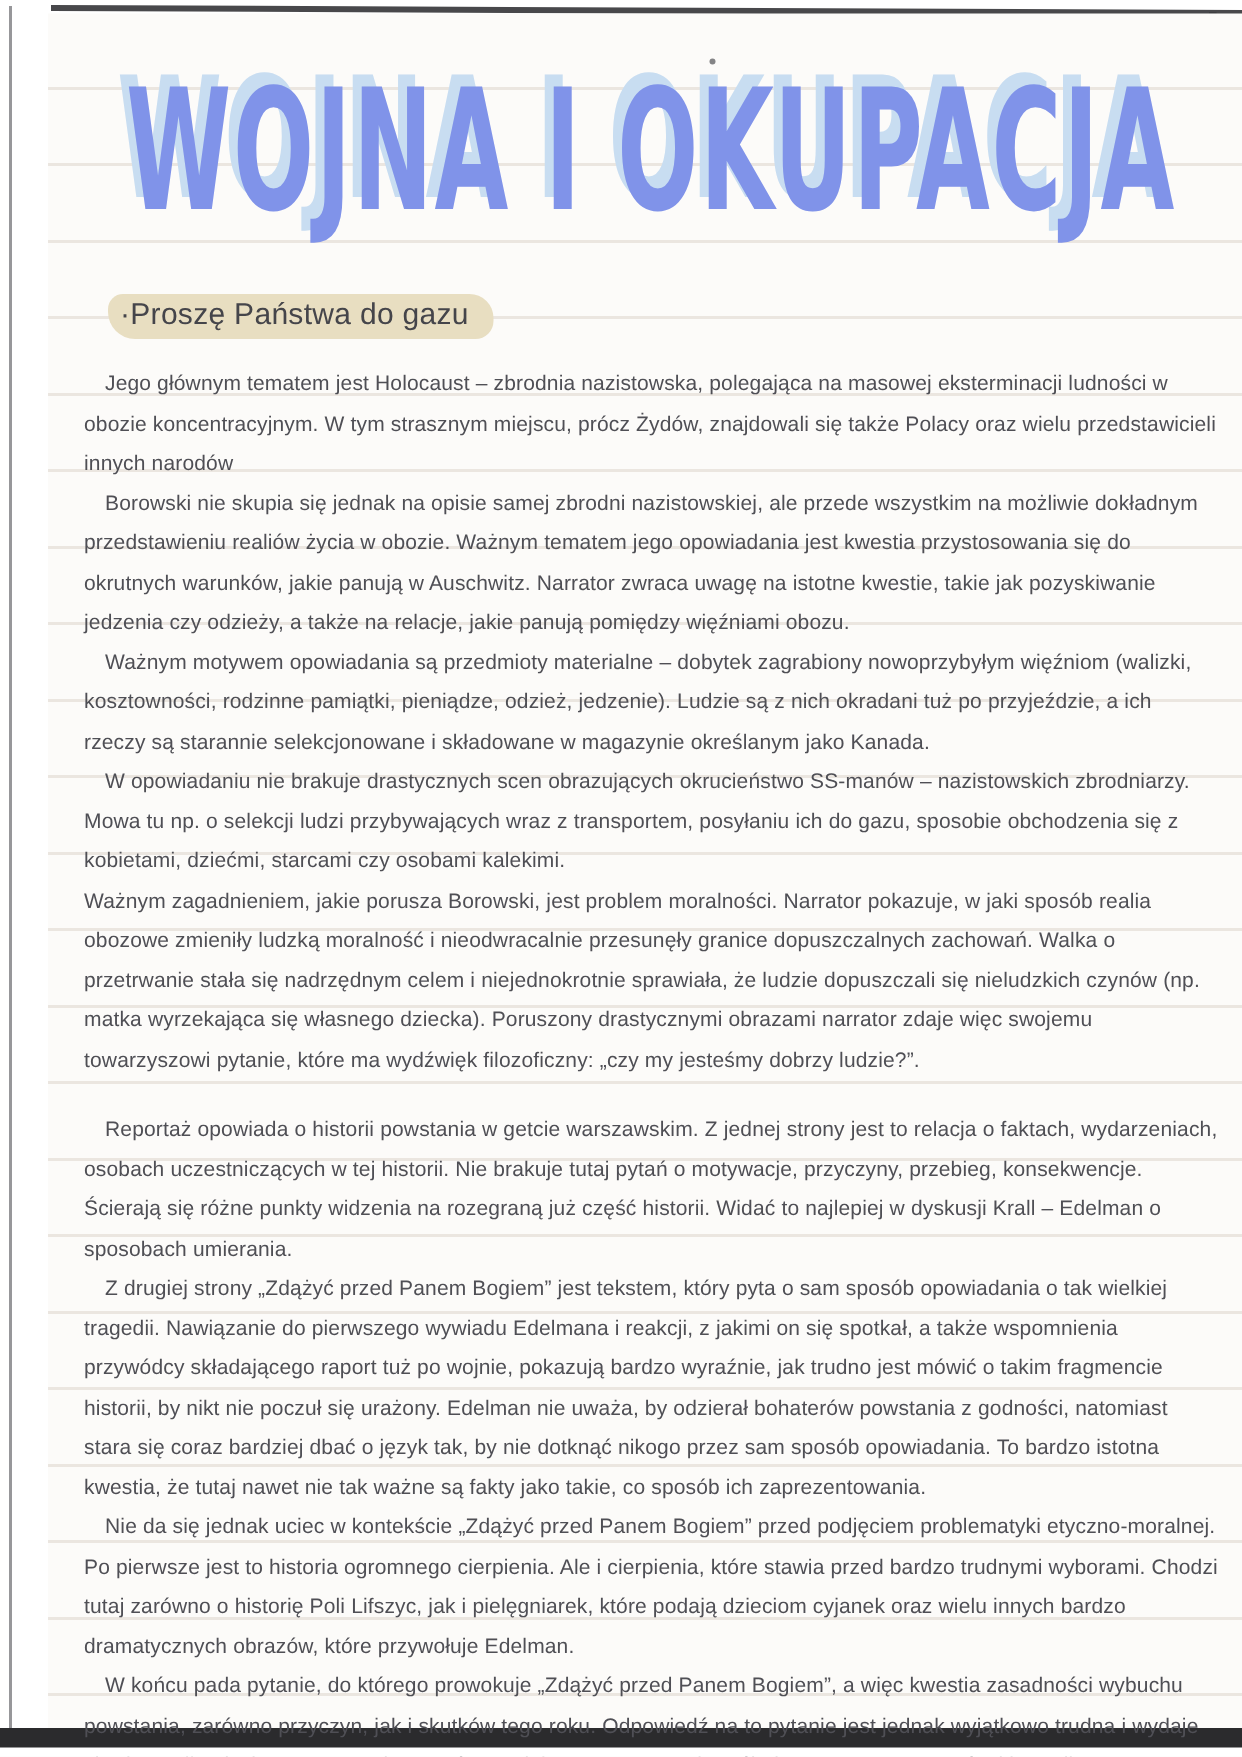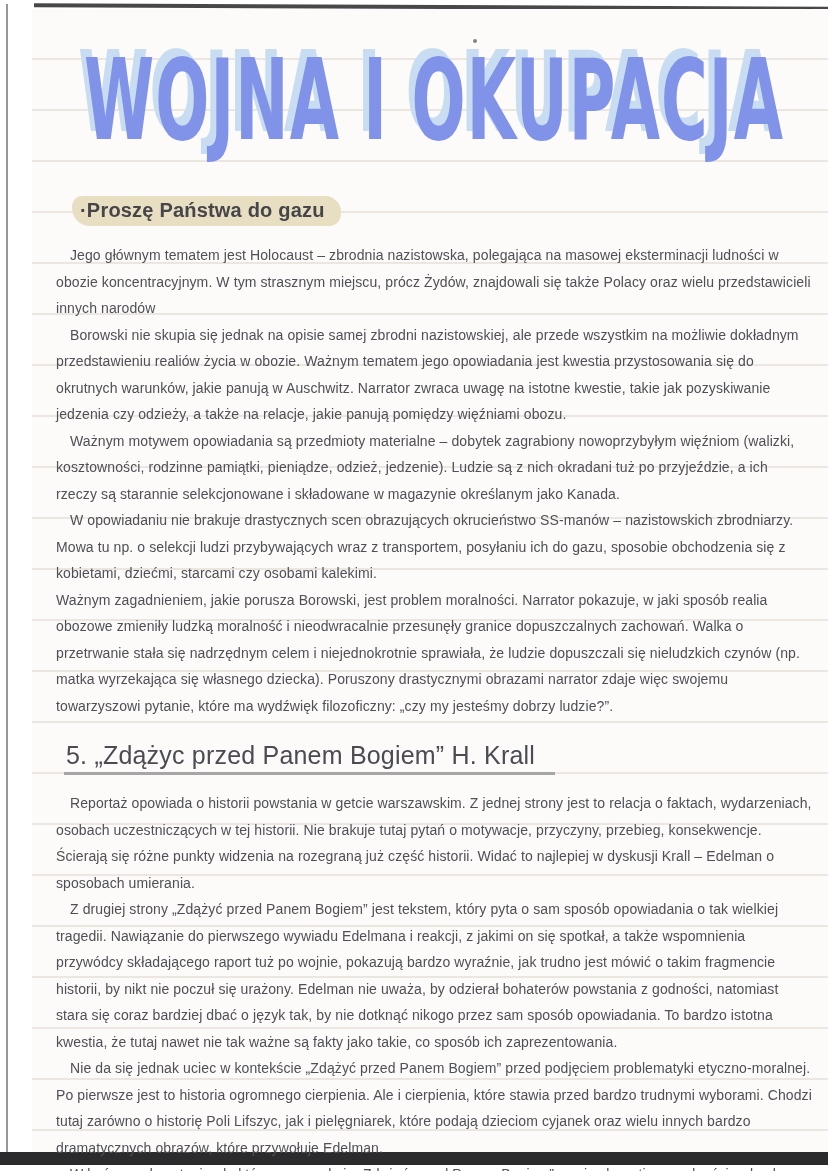--- a/index.html
+++ b/index.html
@@ -40,21 +40,21 @@
   }
   .ink-dot {
     position: absolute; left: 417px; top: 22px;
     width: 4px; height: 4px; border-radius: 50%;
     background: #6f6f72; opacity: .85;
   }
 
   .h1 {
     margin: 16px 0 0 16px;
     font-size: 20px;
-    font-weight: bold;
+    font-weight: normal;
     color: #45454a;
     letter-spacing: 0.2px;
   }
   .h1 .hl {
     border-radius: 10px 16px 12px 18px;
     padding: 3px 16px 5px 8px;
     box-decoration-break: clone;
   }
 
   .content { margin-top: 20px; }
@@ -104,23 +104,20 @@
     <div class="content">
       <p class="indent">Jego głównym tematem jest Holocaust – zbrodnia nazistowska, polegająca na masowej eksterminacji ludności w obozie koncentracyjnym. W tym strasznym miejscu, prócz Żydów, znajdowali się także Polacy oraz wielu przedstawicieli innych narodów</p>
       <p class="indent">Borowski nie skupia się jednak na opisie samej zbrodni nazistowskiej, ale przede wszystkim na możliwie dokładnym przedstawieniu realiów życia w obozie. Ważnym tematem jego opowiadania jest kwestia przystosowania się do okrutnych warunków, jakie panują w Auschwitz. Narrator zwraca uwagę na istotne kwestie, takie jak pozyskiwanie jedzenia czy odzieży, a także na relacje, jakie panują pomiędzy więźniami obozu.</p>
       <p class="indent">Ważnym motywem opowiadania są przedmioty materialne – dobytek zagrabiony nowoprzybyłym więźniom (walizki, kosztowności, rodzinne pamiątki, pieniądze, odzież, jedzenie). Ludzie są z nich okradani tuż po przyjeździe, a ich rzeczy są starannie selekcjonowane i składowane w magazynie określanym jako Kanada.</p>
       <p class="indent">W opowiadaniu nie brakuje drastycznych scen obrazujących okrucieństwo SS-manów – nazistowskich zbrodniarzy. Mowa tu np. o selekcji ludzi przybywających wraz z transportem, posyłaniu ich do gazu, sposobie obchodzenia się z kobietami, dziećmi, starcami czy osobami kalekimi.</p>
       <p>Ważnym zagadnieniem, jakie porusza Borowski, jest problem moralności. Narrator pokazuje, w jaki sposób realia obozowe zmieniły ludzką moralność i nieodwracalnie przesunęły granice dopuszczalnych zachowań. Walka o przetrwanie stała się nadrzędnym celem i niejednokrotnie sprawiała, że ludzie dopuszczali się nieludzkich czynów (np. matka wyrzekająca się własnego dziecka). Poruszony drastycznymi obrazami narrator zdaje więc swojemu towarzyszowi pytanie, które ma wydźwięk filozoficzny: „czy my jesteśmy dobrzy ludzie?”.</p>
     </div>
   </div>
 
   <div>
-    <h2 class="h2">
-      <span class="underlined">5. „Zdążyc przed Panem Bogiem” H. Krall</span>
-    </h2>
     <div class="content">
       <p class="indent">Reportaż opowiada o historii powstania w getcie warszawskim. Z jednej strony jest to relacja o faktach, wydarzeniach, osobach uczestniczących w tej historii. Nie brakuje tutaj pytań o motywacje, przyczyny, przebieg, konsekwencje. Ścierają się różne punkty widzenia na rozegraną już część historii. Widać to najlepiej w dyskusji Krall – Edelman o sposobach umierania.</p>
       <p class="indent">Z drugiej strony „Zdążyć przed Panem Bogiem” jest tekstem, który pyta o sam sposób opowiadania o tak wielkiej tragedii. Nawiązanie do pierwszego wywiadu Edelmana i reakcji, z jakimi on się spotkał, a także wspomnienia przywódcy składającego raport tuż po wojnie, pokazują bardzo wyraźnie, jak trudno jest mówić o takim fragmencie historii, by nikt nie poczuł się urażony. Edelman nie uważa, by odzierał bohaterów powstania z godności, natomiast stara się coraz bardziej dbać o język tak, by nie dotknąć nikogo przez sam sposób opowiadania. To bardzo istotna kwestia, że tutaj nawet nie tak ważne są fakty jako takie, co sposób ich zaprezentowania.</p>
       <p class="indent">Nie da się jednak uciec w kontekście „Zdążyć przed Panem Bogiem” przed podjęciem problematyki etyczno-moralnej. Po pierwsze jest to historia ogromnego cierpienia. Ale i cierpienia, które stawia przed bardzo trudnymi wyborami. Chodzi tutaj zarówno o historię Poli Lifszyc, jak i pielęgniarek, które podają dzieciom cyjanek oraz wielu innych bardzo dramatycznych obrazów, które przywołuje Edelman.</p>
       <p class="indent">W końcu pada pytanie, do którego prowokuje „Zdążyć przed Panem Bogiem”, a więc kwestia zasadności wybuchu powstania, zarówno przyczyn, jak i skutków tego roku. Odpowiedź na to pytanie jest jednak wyjątkowo trudna i wydaje się, że Krall w żadnym momencie rozmów z Edelmanem nawet nie próbuje wprost rozstrzygać tej kwestii.</p>
     </div>
   </div>
 
 </div>
 

